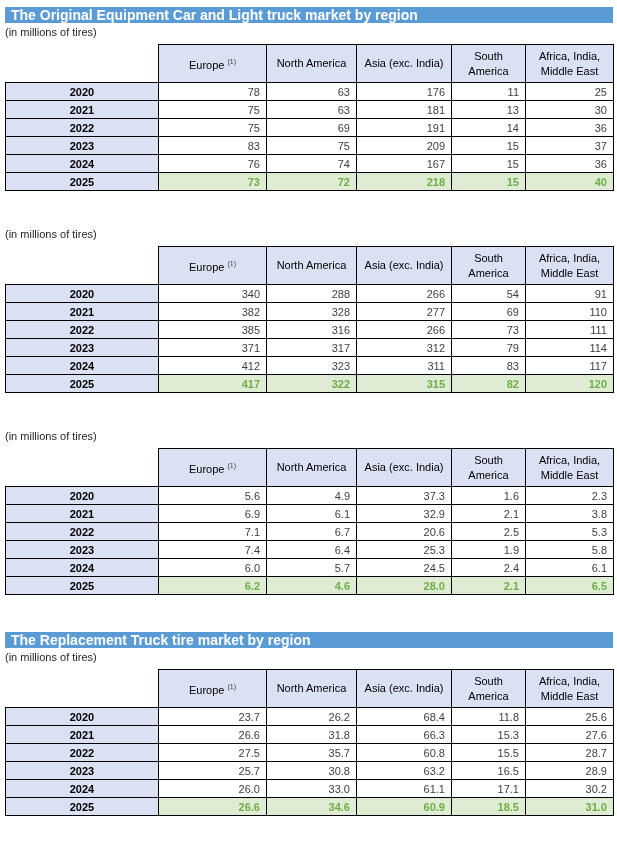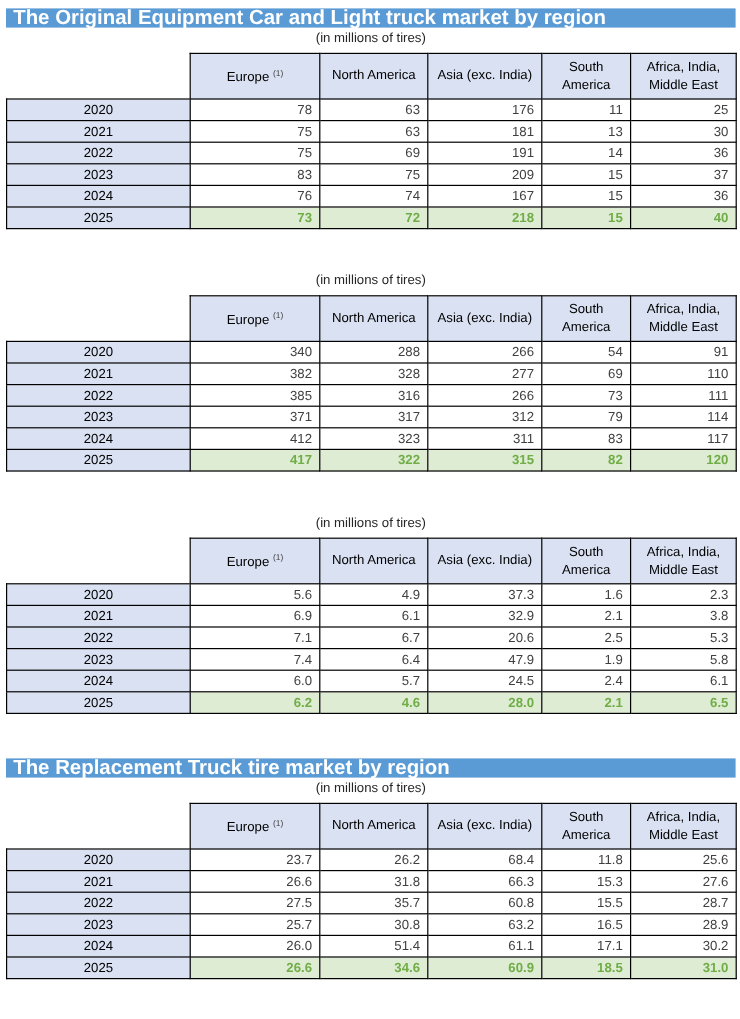--- a/index.html
+++ b/index.html
@@ -18,33 +18,32 @@
   .section {
     margin: 0 5px 0 5px;
     width: 608px;
   }
   .section + .section {
     margin-top: 37px;
   }
   .title-bar {
     background: #5B9BD5;
     color: #ffffff;
-    font-size: 17px;
+    font-size: 14px;
     font-weight: bold;
     padding: 2px 6px 2px 6px;
     line-height: 12px;
     box-sizing: border-box;
     width: 608px;
   }
   .subtitle {
     font-size: 11px;
     color: #262626;
     margin: 3px 0 5px 0;
     line-height: 13px;
-    text-align: center;
   }
   table.data-table {
     border-collapse: collapse;
     table-layout: fixed;
     width: 608px;
     font-size: 11px;
   }
   table.data-table col.c-year   { width: 153px; }
   table.data-table col.c-eu     { width: 108px; }
   table.data-table col.c-na     { width: 90px;  }
@@ -69,21 +68,21 @@
     height: 38px;
     padding: 2px 4px;
     line-height: 15px;
   }
   table.data-table th.col-head sup {
     font-size: 7px;
     color: #404040;
   }
   table.data-table td.year-cell {
     background: #D9E1F2;
-    font-weight: normal;
+    font-weight: bold;
     color: #000000;
     text-align: center;
     vertical-align: middle;
     height: 18px;
     padding: 1px 2px;
   }
   table.data-table td.value-cell {
     background: #ffffff;
     color: #404040;
     text-align: right;
@@ -294,21 +293,21 @@
             <td class="value-cell">7.1</td>
             <td class="value-cell">6.7</td>
             <td class="value-cell">20.6</td>
             <td class="value-cell">2.5</td>
             <td class="value-cell">5.3</td>
           </tr>
           <tr>
             <td class="year-cell">2023</td>
             <td class="value-cell">7.4</td>
             <td class="value-cell">6.4</td>
-            <td class="value-cell">47.9</td>
+            <td class="value-cell">25.3</td>
             <td class="value-cell">1.9</td>
             <td class="value-cell">5.8</td>
           </tr>
           <tr>
             <td class="year-cell">2024</td>
             <td class="value-cell">6.0</td>
             <td class="value-cell">5.7</td>
             <td class="value-cell">24.5</td>
             <td class="value-cell">2.4</td>
             <td class="value-cell">6.1</td>
@@ -376,21 +375,21 @@
             <td class="year-cell">2023</td>
             <td class="value-cell">25.7</td>
             <td class="value-cell">30.8</td>
             <td class="value-cell">63.2</td>
             <td class="value-cell">16.5</td>
             <td class="value-cell">28.9</td>
           </tr>
           <tr>
             <td class="year-cell">2024</td>
             <td class="value-cell">26.0</td>
-            <td class="value-cell">51.4</td>
+            <td class="value-cell">33.0</td>
             <td class="value-cell">61.1</td>
             <td class="value-cell">17.1</td>
             <td class="value-cell">30.2</td>
           </tr>
           <tr class="highlight">
             <td class="year-cell">2025</td>
             <td class="value-cell">26.6</td>
             <td class="value-cell">34.6</td>
             <td class="value-cell">60.9</td>
             <td class="value-cell">18.5</td>

